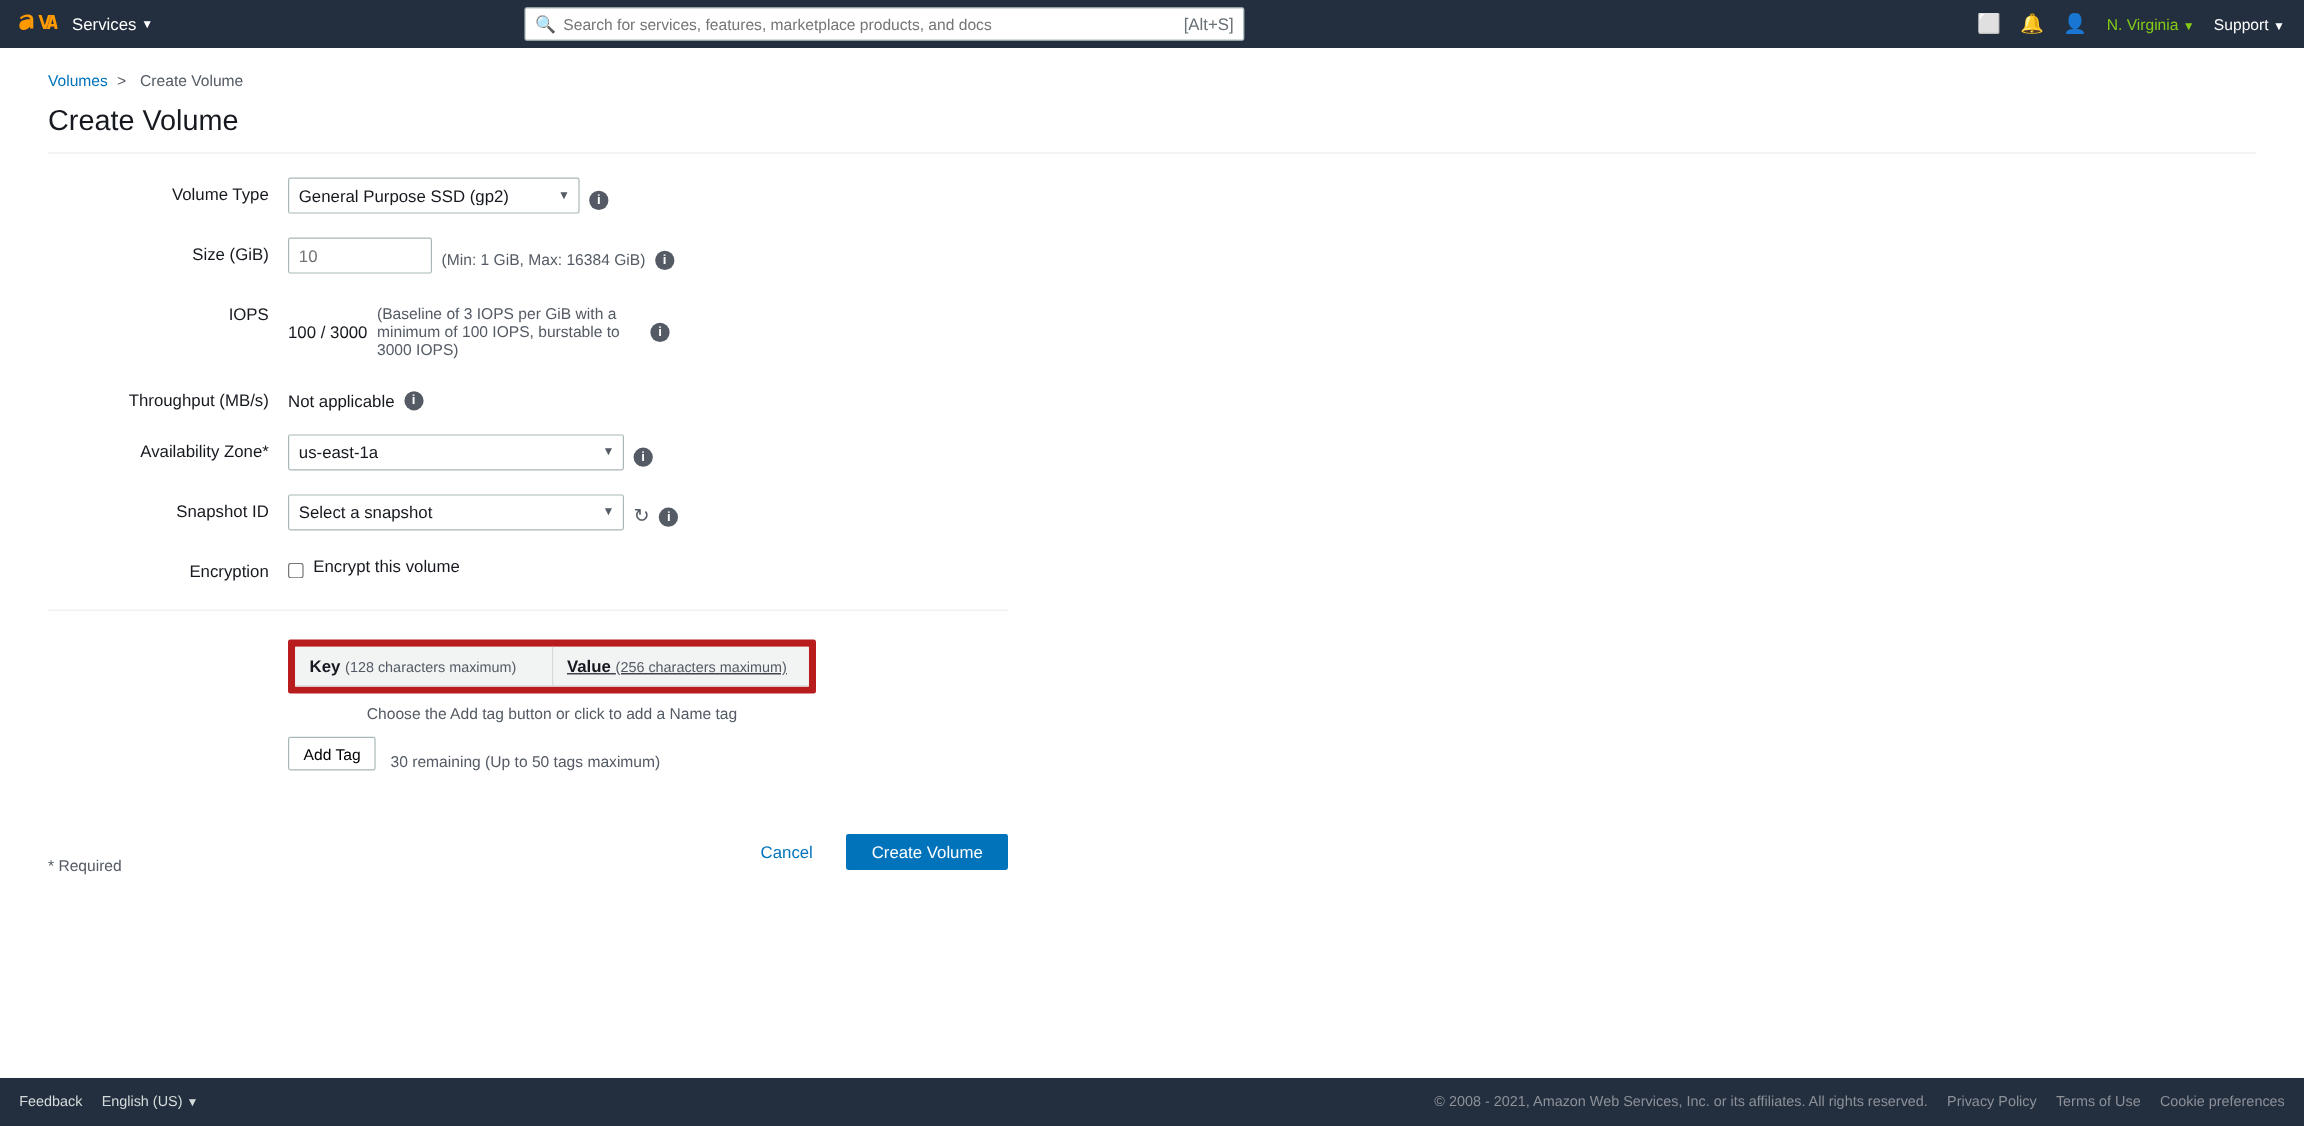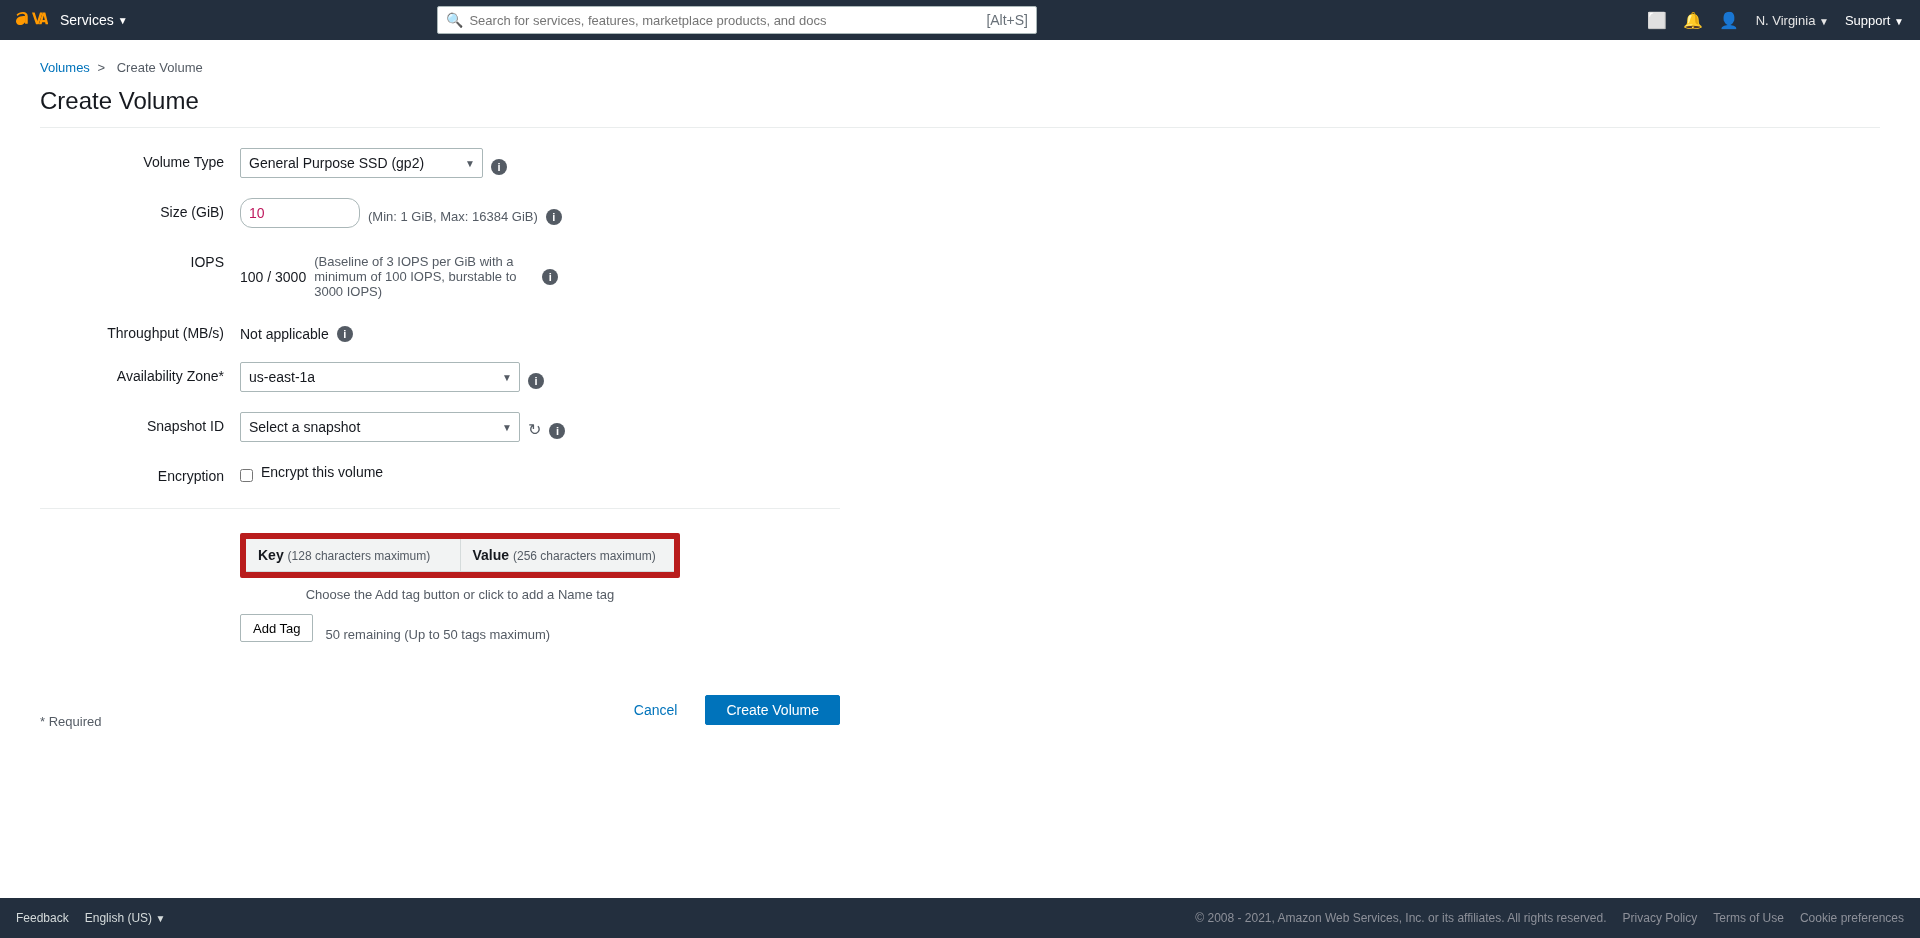--- a/index.html
+++ b/index.html
@@ -48,21 +48,21 @@
       color: #545b64;
     }
     .nav-search-shortcut {
       font-size: 14px; color: #687078;
     }
     .nav-right {
       margin-left: auto;
       display: flex; align-items: center; gap: 16px;
     }
     .nav-icon { color: #d5dbdb; font-size: 16px; cursor: pointer; }
-    .nav-region { color: #e5e5e5; font-size: 13px; cursor: pointer; }
+    .nav-region { color: #84cc16; font-size: 13px; cursor: pointer; }
     .nav-support { color: #fff; font-size: 13px; cursor: pointer; }
 
     
     .main-content {
       margin-top: 40px;
       padding: 20px 40px;
       background: #fff;
       min-height: calc(938px - 40px - 40px);
     }
 
@@ -134,26 +134,26 @@
       top: 50%;
       transform: translateY(-50%);
       pointer-events: none;
       color: #545b64;
       font-size: 10px;
     }
 
     
     .form-input {
       border: 1px solid #aab7b8;
-      border-radius: 12px;
+      border-radius: 2px;
       padding: 4px 8px;
       font-size: 14px;
       height: 30px;
       width: 120px;
-      color: #be185d;
+      color: #737373;
     }
 
     
     .info-text { font-size: 13px; color: #545b64; padding-top: 6px; }
     .info-icon {
       display: inline-flex;
       align-items: center;
       justify-content: center;
       width: 16px; height: 16px;
       background: #545b64;
@@ -213,20 +213,21 @@
       font-weight: 600;
       font-size: 14px;
       border-right: 1px solid #d5dbdb;
     }
     .tags-col-key-hint { font-weight: normal; font-size: 12px; color: #545b64; }
     .tags-col-value {
       flex: 1;
       padding: 8px 12px;
       font-weight: 600;
       font-size: 14px;
+      text-decoration: underline;
     }
     .tags-col-value-hint { font-weight: normal; font-size: 12px; color: #545b64; }
     .tags-empty {
       padding: 16px;
       text-align: center;
       font-size: 13px;
       color: #545b64;
       font-style: italic;
     }
     .tags-hint { font-size: 13px; color: #545b64; text-align: center; margin-bottom: 12px; }
@@ -450,21 +451,21 @@
       </div>
       <div style="text-align:center; width:440px; margin-top: 8px;">
         <span class="tags-hint">
           <span>Choose the Add tag button or</span>
           <a class="tags-add-link">click to add a Name tag</a>
         </span>
       </div>
       <div class="add-tag-row">
         <button class="btn-add-tag">Add Tag</button>
         <span class="tags-remaining">
-          <span>50 remaining</span>
+          <span>30 remaining</span>
           <span>(Up to 50 tags maximum)</span>
         </span>
       </div>
     </div>
 
     <div class="action-bar">
       <span class="required-note">* Required</span>
       <div class="action-buttons">
         <button class="btn-cancel">Cancel</button>
         <button class="btn-create">Create Volume</button>

